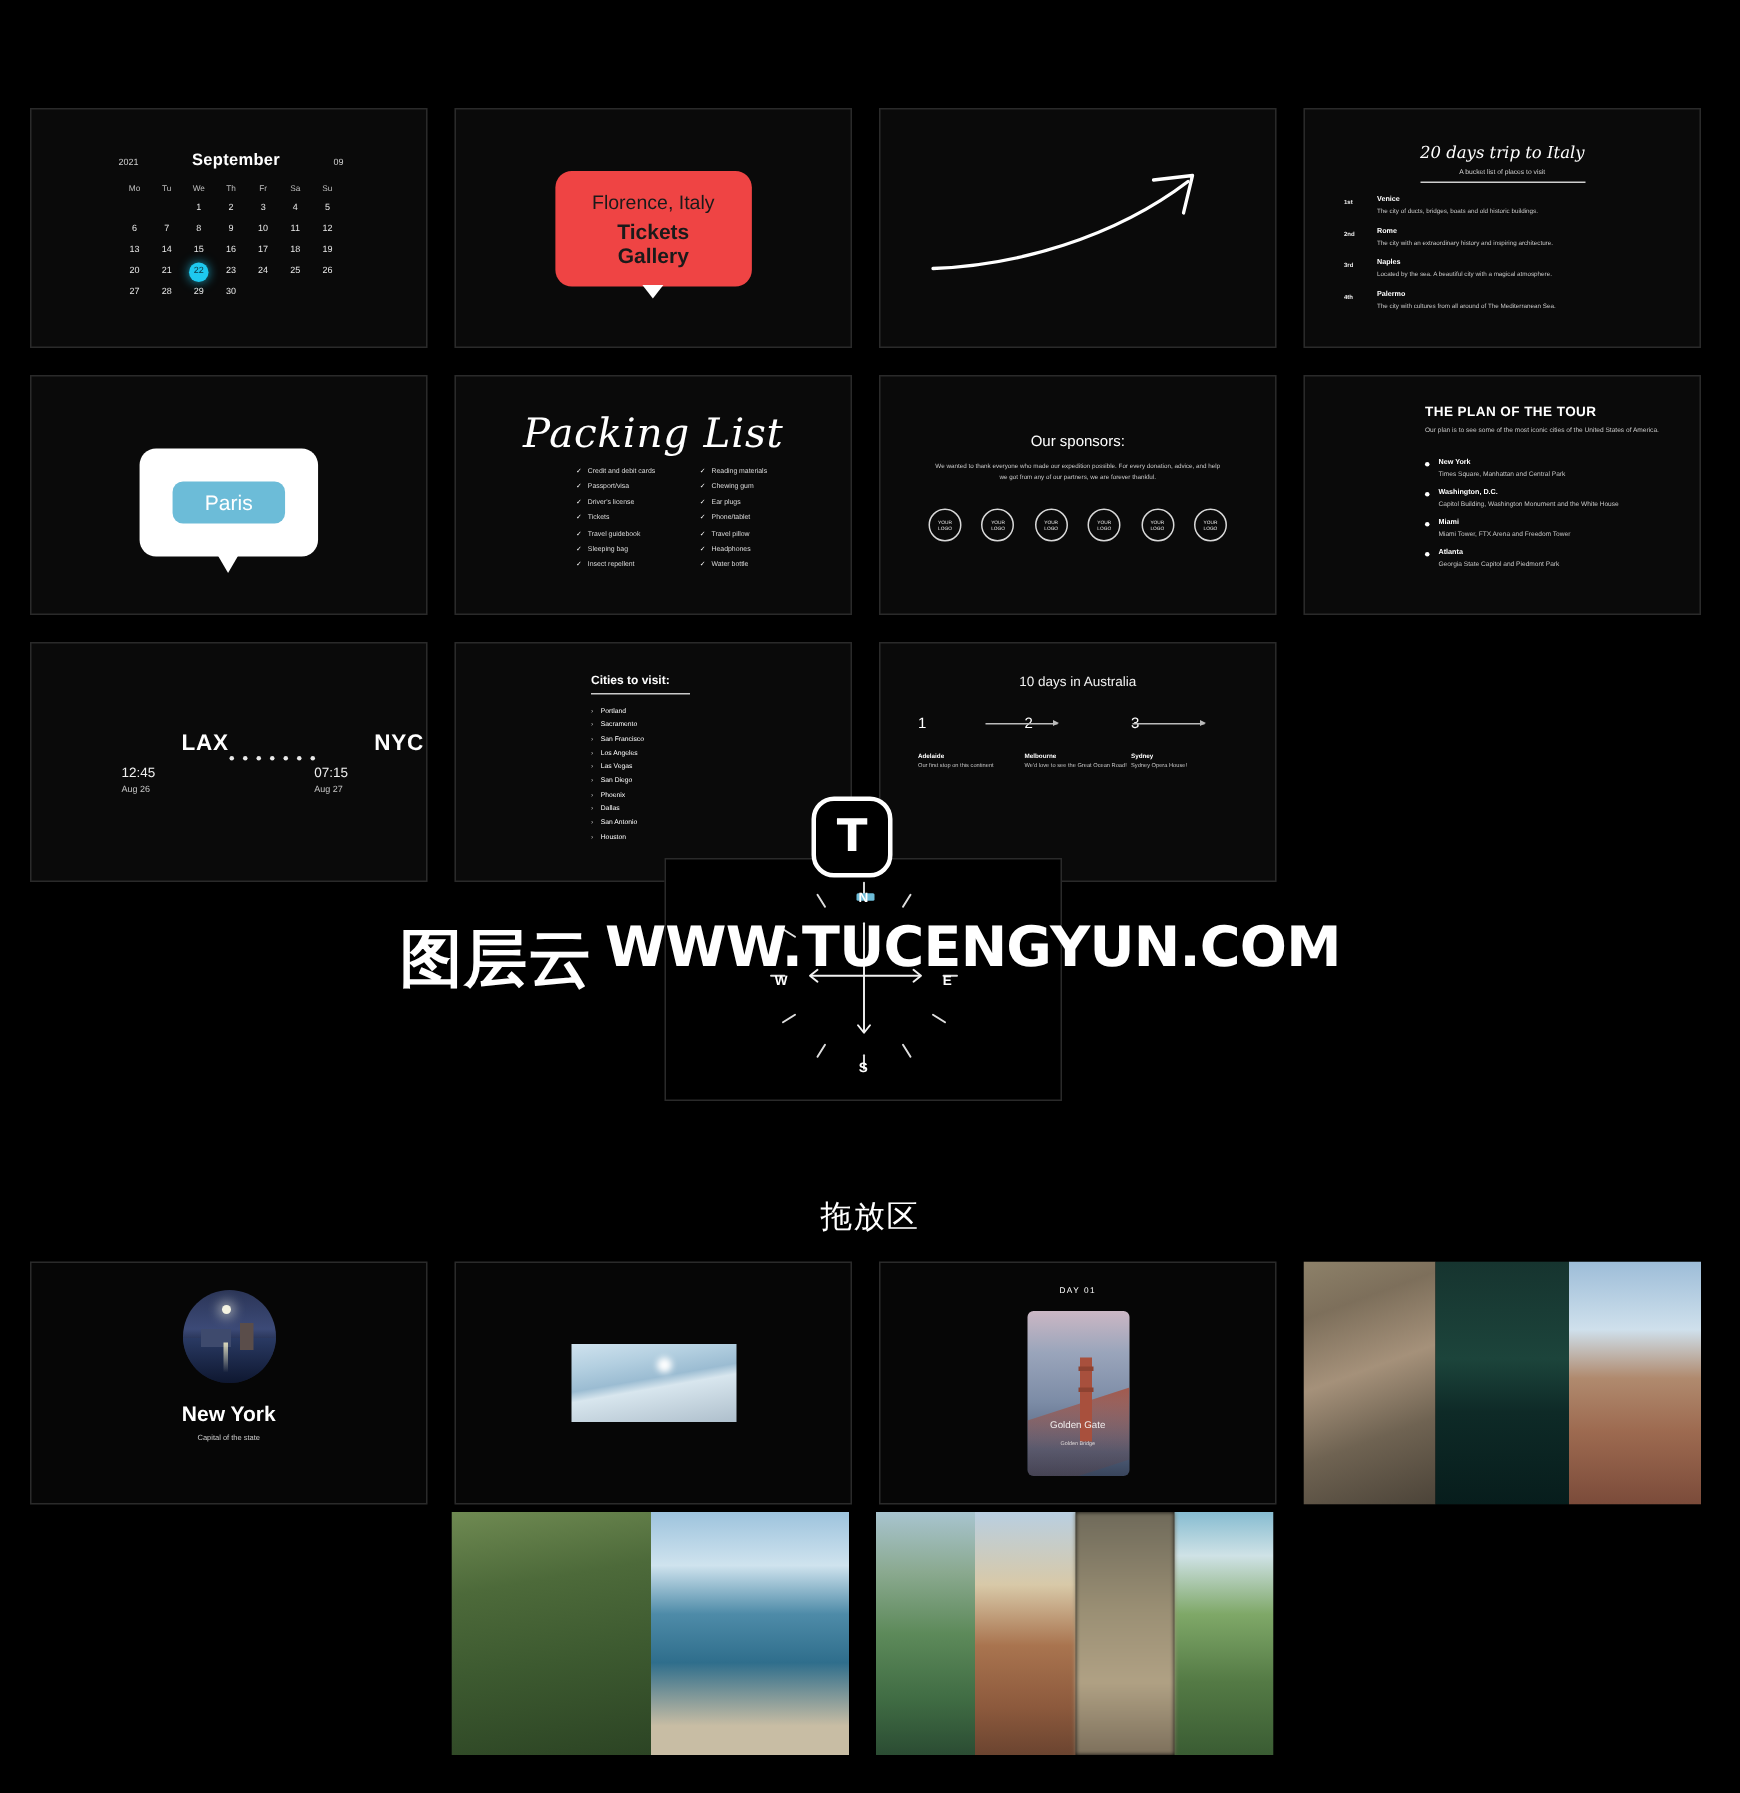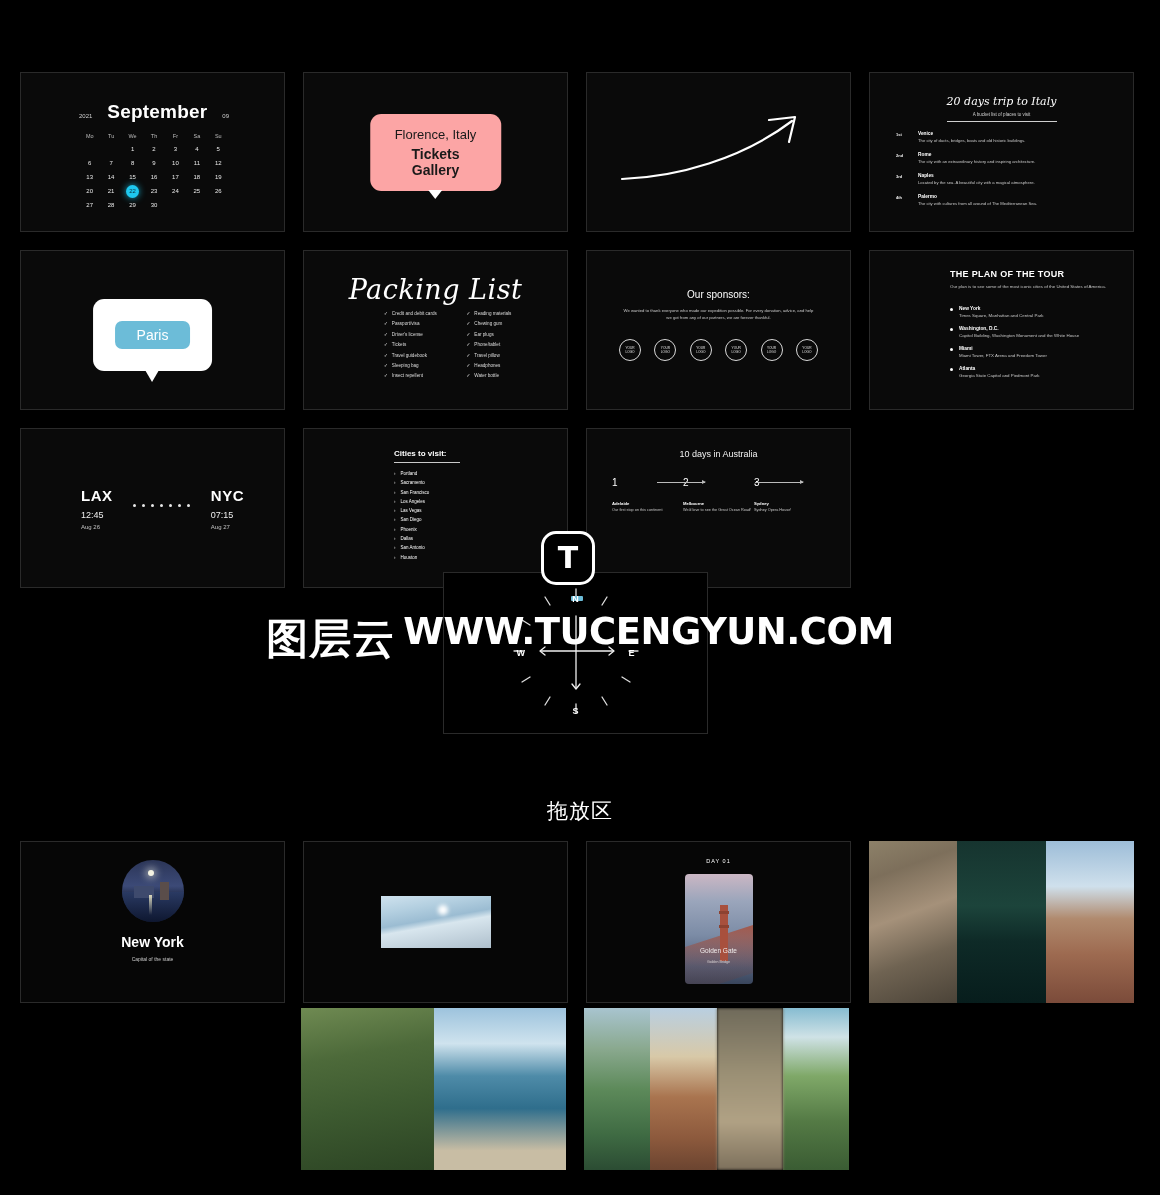--- a/index.html
+++ b/index.html
@@ -39,35 +39,35 @@
     height: 160px;
     background: #0a0a0a;
     border: 1px solid #2a2a2a;
     overflow: hidden;
   }
 
   
   .cal { position: absolute; left: 58px; top: 28px; width: 150px; }
   .cal-head { display: flex; align-items: baseline; justify-content: space-between; margin-bottom: 7px; }
   .cal-year { font-size: 6px; color: #cfcfcf; }
-  .cal-month { font-size: 19px; font-weight: bold; letter-spacing: .2px; }
+  .cal-month { font-size: 11px; font-weight: bold; letter-spacing: .2px; }
   .cal-num { font-size: 6px; color: #cfcfcf; }
   .cal-grid { display: grid; grid-template-columns: repeat(7, 1fr); gap: 1px 0; }
   .cal-grid div { font-size: 6px; text-align: center; height: 13px; line-height: 13px; color: #e8e8e8; }
   .cal-grid .dow { color: #bdbdbd; font-size: 5.5px; }
   .cal-grid .sel {
     background: #1ec8ef; border-radius: 50%;
     width: 13px; height: 13px; margin: 0 auto; color: #0a3440;
     box-shadow: 0 0 7px rgba(30,200,239,.8);
   }
 
   
   .tip-white {
     position: absolute; left: 50%; top: 41px; transform: translateX(-50%);
-    background: #fca5a5; color: #1a1a1a; border-radius: 11px;
+    background: #ef4444; color: #1a1a1a; border-radius: 11px;
     padding: 13px 22px; text-align: center; min-width: 120px;
   }
   .tip-white .l1 { font-size: 13px; font-weight: 400; margin-bottom: 4px; }
   .tip-white .l2 { font-size: 14px; font-weight: bold; }
   .tip-white:after {
     content: ""; position: absolute; left: 50%; bottom: -8px; margin-left: -7px;
     border-left: 7px solid transparent; border-right: 7px solid transparent;
     border-top: 9px solid #fff;
   }
 
@@ -123,21 +123,21 @@
   .spon-sub { position: absolute; left: 36px; right: 36px; top: 56px; text-align: center; font-size: 4.2px; color: #c9c9c9; line-height: 1.7; }
   .spon-logos { position: absolute; left: 32px; right: 32px; top: 88px; display: flex; justify-content: space-between; }
   .spon-logo {
     width: 22px; height: 22px; border: 1px solid #d8d8d8; border-radius: 50%;
     display: flex; flex-direction: column; align-items: center; justify-content: center;
     font-size: 3.2px; line-height: 1.3; color: #e4e4e4;
   }
 
   
   .fl { position: absolute; left: 60px; right: 40px; top: 58px; display: flex; align-items: flex-start; justify-content: space-between; }
-  .fl-code { font-size: 15px; font-weight: bold; letter-spacing: .5px; }
+  .fl-code { font-size: 15px; font-weight: bold; letter-spacing: .5px; margin-left: 40px; }
   .fl-time { font-size: 9px; margin-top: 6px; color: #f0f0f0; }
   .fl-date { font-size: 6px; margin-top: 4px; color: #c3c3c3; }
   .fl-dots { display: flex; gap: 6px; padding-top: 17px; }
   .fl-dots i { width: 3px; height: 3px; background: #e8e8e8; border-radius: 50%; display: block; }
 
   
   .cities { position: absolute; left: 90px; top: 20px; }
   .cities-title { font-size: 8px; font-weight: bold; }
   .cities-rule { width: 66px; height: 1px; background: #c9c9c9; margin: 4px 0 8px; }
   .cities li { list-style: none; font-size: 4.5px; color: #dcdcdc; margin-bottom: 4.3px; display: flex; gap: 5px; }

